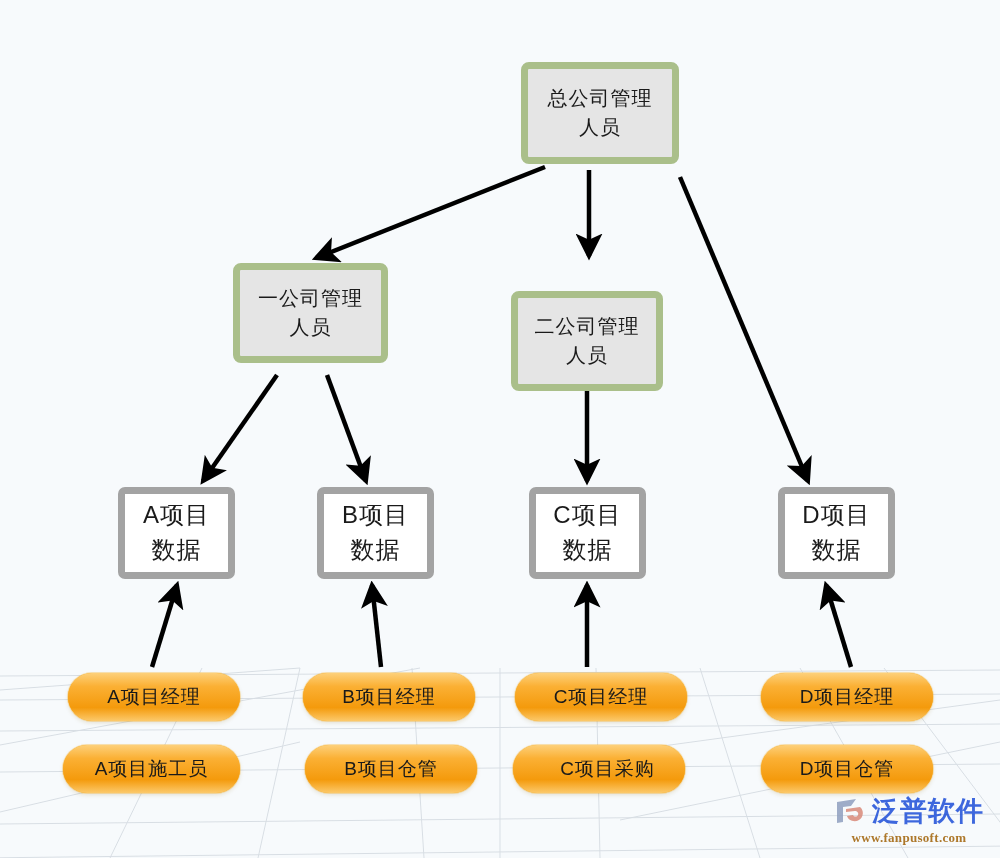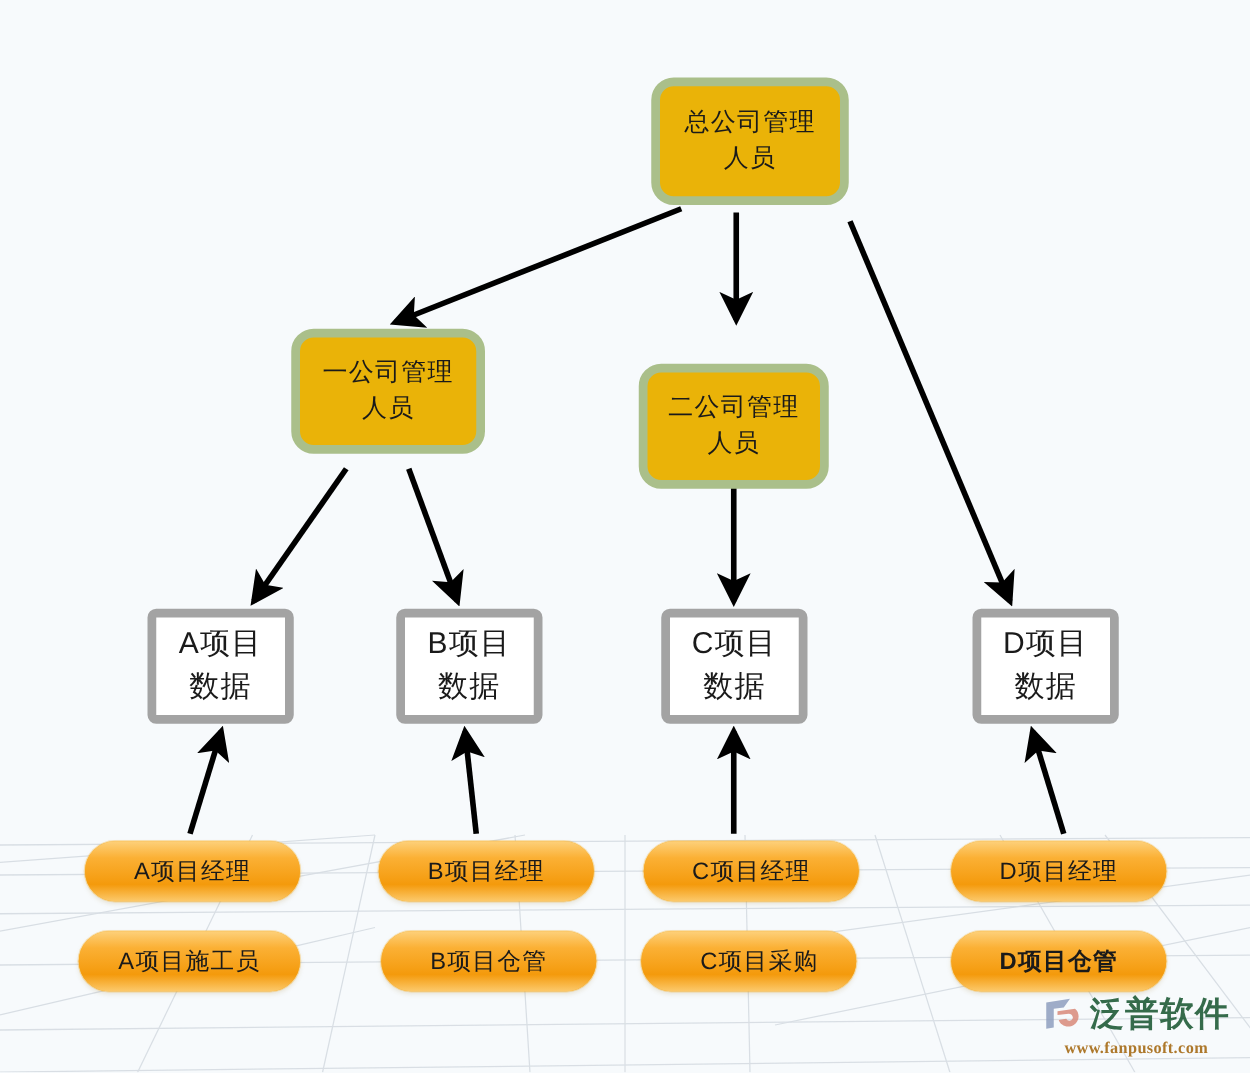--- a/index.html
+++ b/index.html
@@ -37,22 +37,22 @@
     align-items: center;
     justify-content: center;
     text-align: center;
     color: #1a1a1a;
     background: #ffffff;
   }
 
   
   .node.green {
     border: 7px solid #aabf8a;
-    border-radius: 18px;
-    background: #eab308;
+    border-radius: 8px;
+    background: #e5e5e5;
     font-size: 20px;
     line-height: 1.45;
     letter-spacing: 1px;
   }
 
   
   .node.blue {
     border: 7px solid #a3a3a3;
     border-radius: 7px;
     background: #ffffff;
@@ -98,21 +98,21 @@
     opacity: 0.85;
   }
   #watermark-top {
     display: flex;
     align-items: center;
     gap: 4px;
   }
   #watermark-text {
     font-size: 27px;
     font-weight: bold;
-    color: #14532d;
+    color: #1d4ed8;
     letter-spacing: 1px;
     font-family: "DejaVu Sans", sans-serif;
   }
   #watermark-url {
     font-size: 13px;
     color: #a16207;
     letter-spacing: 0.3px;
     margin-top: 1px;
     font-family: "Liberation Serif", serif;
     font-weight: bold;
@@ -210,21 +210,21 @@
       </div>
       <div class="node orange" style="left: 63px; top: 745px; width: 177px; height: 48px;">
         <span class="node-label">A项目施工员</span>
       </div>
       <div class="node orange" style="left: 305px; top: 745px; width: 172px; height: 48px;">
         <span class="node-label">B项目仓管</span>
       </div>
       <div class="node orange" style="left: 513px; top: 745px; width: 172px; height: 48px; padding-left: 17px;">
         <span class="node-label">C项目采购</span>
       </div>
-      <div class="node orange" style="left: 761px; top: 745px; width: 172px; height: 48px; font-weight: bold;">
+      <div class="node orange" style="left: 761px; top: 745px; width: 172px; height: 48px;">
         <span class="node-label">D项目仓管</span>
       </div>
     </div>
 
   <div id="watermark">
     <div id="watermark-top">
       <svg width="34" height="30" viewBox="0 0 34 30" xmlns="http://www.w3.org/2000/svg">
         <path d="M3 6 L22 3 L17 10 L9 11 L9 26 L3 27 Z" fill="#8f9fbf"></path>
         <path d="M12 13 L26 11 C30 14 30 21 25 24 C20 27 14 24 13 20 L19 19 C20 21 23 21 24 19 C25 17 23 15 21 15 L12 16 Z" fill="#d98a7a"></path>
       </svg>

